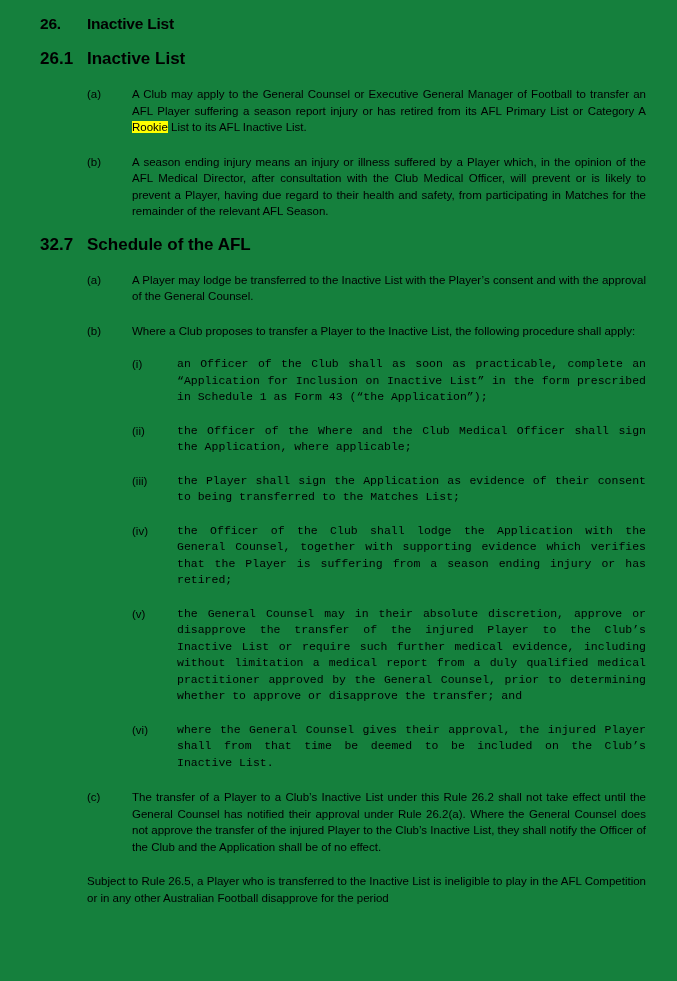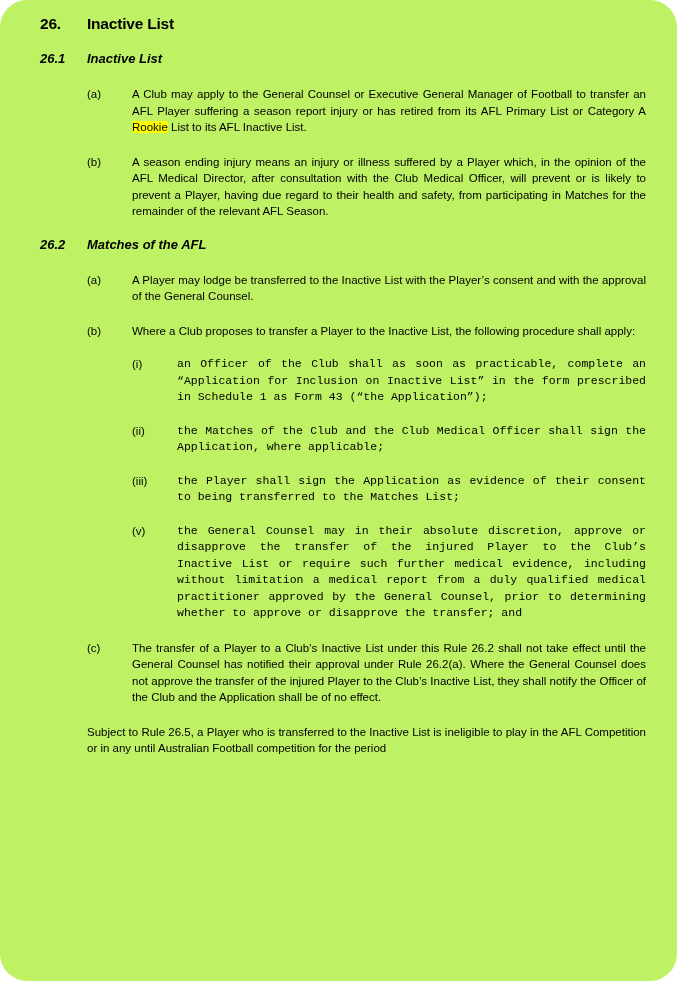--- a/index.html
+++ b/index.html
@@ -23,44 +23,43 @@
     font-size: 15.5px;
     line-height: 17px;
     margin-bottom: 20px;
     letter-spacing: -0.2px;
   }
   .h1-num { width: 47px; flex-shrink: 0; }
   
   .h2-row {
     display: flex;
     font-weight: bold;
-    font-size: 13px;
+    font-size: 17px;
     line-height: 14px;
     margin-bottom: 20px;
-    font-style: italic;
   }
   .h2-num { width: 47px; flex-shrink: 0; }
   
   .section-body { margin-left: 47px; }
   
   .item { display: flex; margin-bottom: 18px; }
   .item-label { width: 45px; flex-shrink: 0; }
   .item-body { flex: 1; text-align: justify; }
   
   .subitem { display: flex; margin-top: 17px; }
   .subitem-label { width: 45px; flex-shrink: 0; }
   .subitem-body { flex: 1; text-align: justify; font-family: Liberation Mono, monospace; }
   
   .plain-para { margin-left: 47px; text-align: justify; }
   mark { background: #ffff00; color: #000000; }
 </style>
 </head>
 <body>
 
-<div class="page" style="background: #bef264; color: rgb(0, 0, 0); border-radius: 27px;">
+<div class="page" style="background: #15803d; color: rgb(0, 0, 0);">
 
   <div class="h1-row">
     <span class="h1-num">26.</span>
     <span class="h1-title">Inactive List</span>
   </div>
 
   <div>
     <div class="h2-row">
       <span class="h2-num">26.1</span>
       <span class="h2-title">Inactive List</span>
@@ -72,54 +71,62 @@
       </div>
       <div class="item">
         <span class="item-label">(b)</span>
         <p class="item-body">A season ending injury means an injury or illness suffered by a Player which, in the opinion of the AFL Medical Director, after consultation with the Club Medical Officer, will prevent or is likely to prevent a Player, having due regard to their health and safety, from participating in Matches for the remainder of the relevant AFL Season.</p>
       </div>
     </div>
   </div>
 
   <div>
     <div class="h2-row">
-      <span class="h2-num">26.2</span>
-      <span class="h2-title">Matches of the AFL</span>
+      <span class="h2-num">32.7</span>
+      <span class="h2-title">Schedule of the AFL</span>
     </div>
     <div class="section-body">
       <div class="item">
         <span class="item-label">(a)</span>
         <p class="item-body">A Player may lodge be transferred to the Inactive List with the Player’s consent and with the approval of the General Counsel.</p>
       </div>
       <div class="item">
         <span class="item-label">(b)</span>
         <div class="item-body">
           <p>Where a Club proposes to transfer a Player to the Inactive List, the following procedure shall apply:</p>
           <div class="subitem">
             <span class="subitem-label">(i)</span>
             <p class="subitem-body">an Officer of the Club shall as soon as practicable, complete an “Application for Inclusion on Inactive List” in the form prescribed in Schedule 1 as Form 43 (“the Application”);</p>
           </div>
           <div class="subitem">
             <span class="subitem-label">(ii)</span>
-            <p class="subitem-body">the Matches of the Club and the Club Medical Officer shall sign the Application, where applicable;</p>
+            <p class="subitem-body">the Officer of the Where and the Club Medical Officer shall sign the Application, where applicable;</p>
           </div>
           <div class="subitem">
             <span class="subitem-label">(iii)</span>
             <p class="subitem-body">the Player shall sign the Application as evidence of their consent to being transferred to the Matches List;</p>
           </div>
           <div class="subitem">
+            <span class="subitem-label">(iv)</span>
+            <p class="subitem-body">the Officer of the Club shall lodge the Application with the General Counsel, together with supporting evidence which verifies that the Player is suffering from a season ending injury or has retired;</p>
+          </div>
+          <div class="subitem">
             <span class="subitem-label">(v)</span>
             <p class="subitem-body">the General Counsel may in their absolute discretion, approve or disapprove the transfer of the injured Player to the Club’s Inactive List or require such further medical evidence, including without limitation a medical report from a duly qualified medical practitioner approved by the General Counsel, prior to determining whether to approve or disapprove the transfer; and</p>
+          </div>
+          <div class="subitem">
+            <span class="subitem-label">(vi)</span>
+            <p class="subitem-body">where the General Counsel gives their approval, the injured Player shall from that time be deemed to be included on the Club’s Inactive List.</p>
           </div>
         </div>
       </div>
       <div class="item">
         <span class="item-label">(c)</span>
         <p class="item-body">The transfer of a Player to a Club’s Inactive List under this Rule 26.2 shall not take effect until the General Counsel has notified their approval under Rule 26.2(a).  Where the General Counsel does not approve the transfer of the injured Player to the Club’s Inactive List, they shall notify the Officer of the Club and the Application shall be of no effect.</p>
       </div>
     </div>
   </div>
 
   <div>
-    <p class="plain-para">Subject to Rule 26.5, a Player who is transferred to the Inactive List is ineligible to play in the AFL Competition or in any until Australian Football competition for the period</p>
+    <p class="plain-para">Subject to Rule 26.5, a Player who is transferred to the Inactive List is ineligible to play in the AFL Competition or in any other Australian Football disapprove for the period</p>
   </div>
 
 </div>
 
 </body></html>

